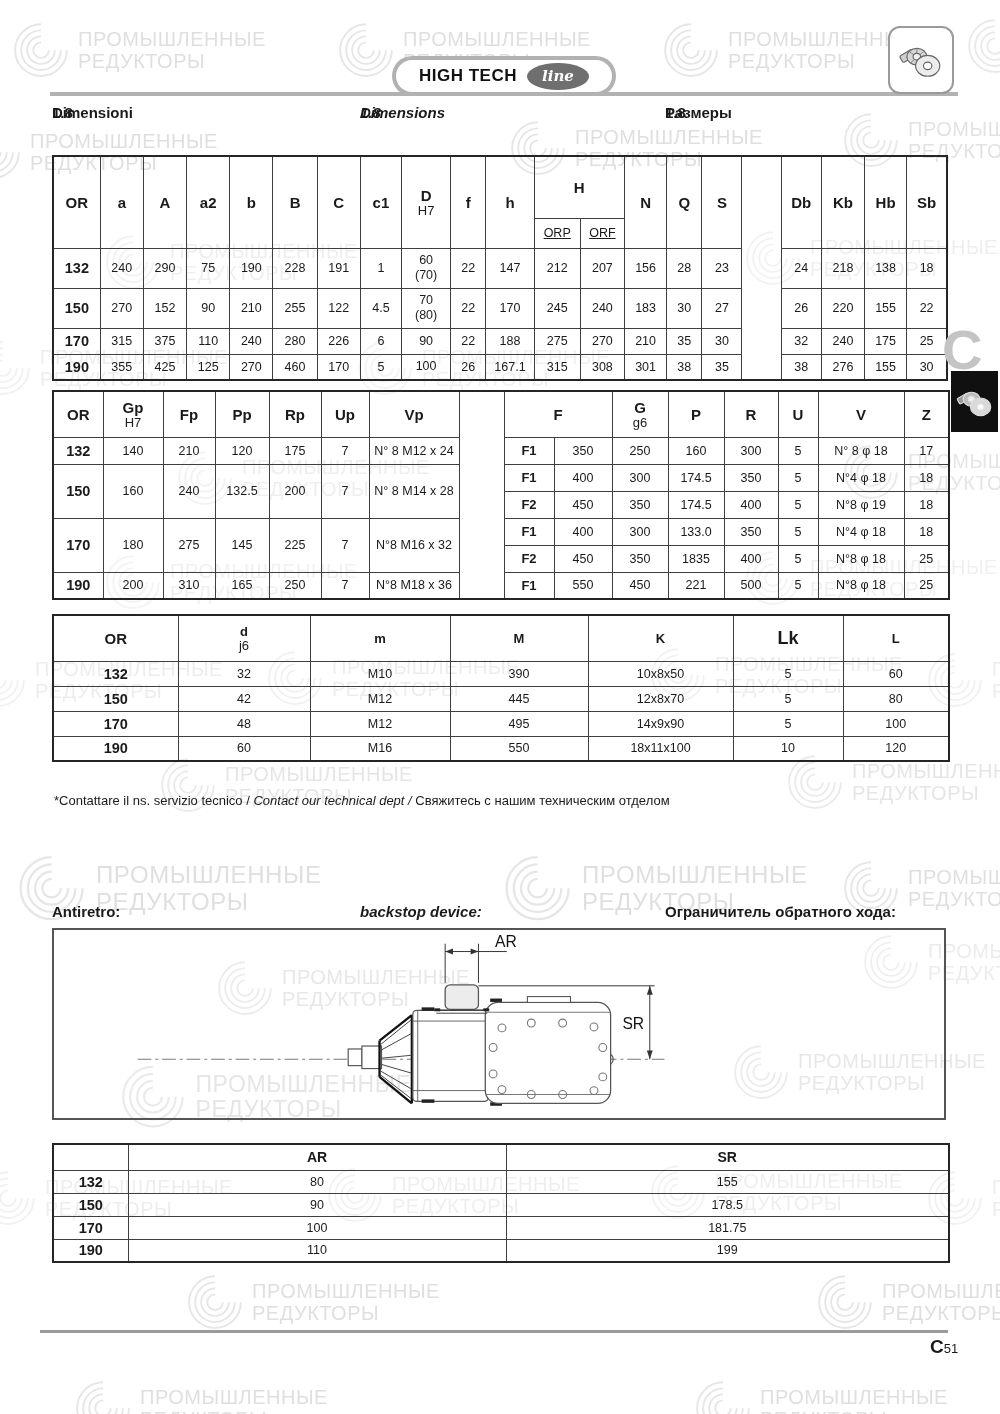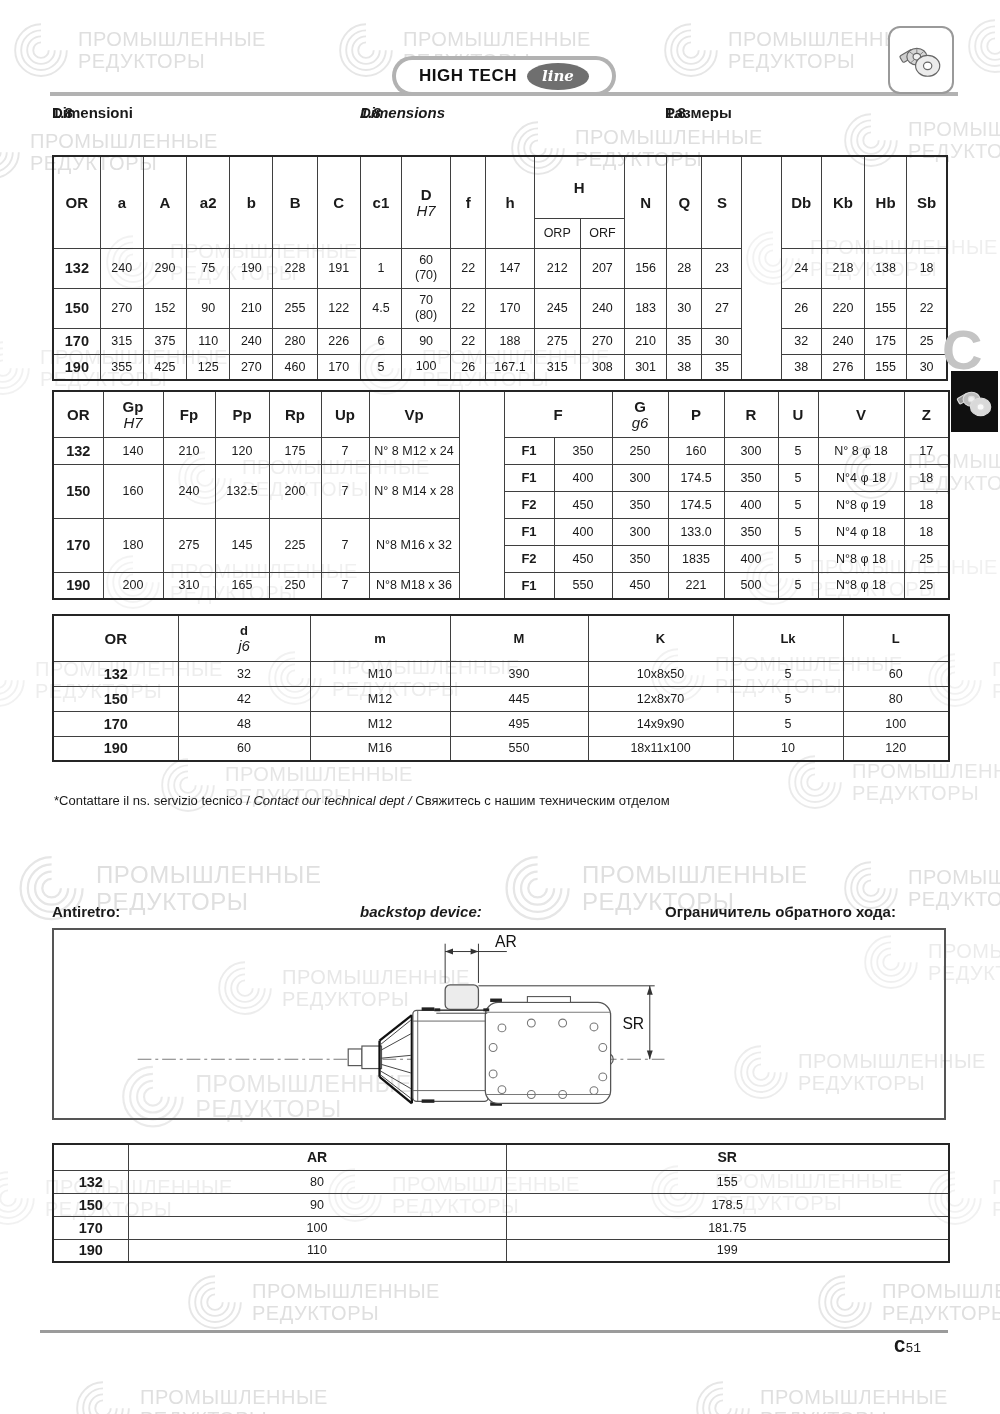--- a/index.html
+++ b/index.html
@@ -32,27 +32,27 @@
   .secnum{margin-right:12px;}
   .t-it{left:52px;}
   .t-en{left:360px;font-style:italic;}
   .t-ru{left:665px;}
   
   table.dimtable{border-collapse:collapse;table-layout:fixed;position:absolute;left:52px;
       width:896px;border:2px solid #252525;background:transparent;}
   .dimtable th,.dimtable td{border:1px solid #3f3f3f;text-align:center;vertical-align:middle;
       padding:0 1px;overflow:hidden;}
   .dimtable th{font-size:15px;font-weight:bold;}
-  .dimtable th .sub{display:block;font-size:15px;font-weight:normal;line-height:1;font-style:italic;}
+  .dimtable th .sub{display:block;font-size:13px;font-weight:normal;line-height:1;}
   .dimtable th .big{display:block;line-height:1.05;}
   .dimtable td{font-size:12.5px;}
   .dimtable td.orcell{font-weight:bold;font-size:14.5px;}
   .dimtable td.fcell{font-weight:bold;font-size:13px;}
   .dimtable .spacer{border-top:none!important;border-bottom:none!important;}
-  .dimtable .subrow th{font-size:12.5px;font-weight:normal;}
+  .dimtable .subrow th{font-size:12.5px;font-weight:normal;text-decoration:underline;}
   .pre{white-space:pre-line;line-height:1.2;}
   #t1{top:155px;}
   #t1 thead tr:first-child{height:62px;}
   #t1 thead tr.subrow{height:30px;}
   #t1 tbody tr:nth-child(1){height:40px;}
   #t1 tbody tr:nth-child(2){height:40px;}
   #t1 tbody tr:nth-child(3){height:26px;}
   #t1 tbody tr:nth-child(4){height:26px;}
   #t2{top:390px;}
   #t2 thead tr{height:46px;}
@@ -71,21 +71,21 @@
   .anti{left:0;top:903px;width:1000px;height:20px;font-size:15px;font-weight:bold;}
   .anti span{position:absolute;white-space:nowrap;}
   .a-it{left:52px;}
   .a-en{left:360px;font-style:italic;}
   .a-ru{left:665px;}
   
   .drawbox{left:52px;top:928px;width:894px;height:192px;border:2px solid #555;box-sizing:border-box;}
   .drawbox svg{width:100%;height:100%;display:block;}
   
   .footline{left:40px;top:1330px;width:908px;height:3px;background:#9b9b9b;}
-  .pagenum{left:894px;top:1336px;font-weight:bold;font-family:Liberation Mono, monospace;}
+  .pagenum{left:930px;top:1336px;font-weight:bold;}
   .pagenum .pg-big{font-size:19px;}
   .pagenum .pg-small{font-size:13px;font-weight:normal;}
   
   .side-c{left:942px;top:322px;font-size:56px;font-weight:bold;color:#c4c4c4;line-height:1;}
   .side-box{left:951px;top:371px;width:47px;height:61px;background:#101010;display:flex;
             align-items:center;justify-content:center;}
 </style>
 </head>
 <body>
 
@@ -758,21 +758,21 @@
   <thead>
     <tr>
       <th>OR</th>
       <th>
           <span class="big" style="font-size:13px">d</span>
           <span class="sub">j6</span>
         </th>
       <th style="font-size:13px">m</th>
       <th style="font-size:13px">M</th>
       <th style="font-size:13px">K</th>
-      <th style="font-size:13px">Lk</th>
+      <th style="font-size:18px">Lk</th>
       <th style="font-size:13px">L</th>
     </tr>
   </thead>
   <tbody id="t3-body">
       <tr>
         <td class="orcell">132</td>
         <td>32</td>
         <td>M10</td>
         <td>390</td>
         <td>10x8x50</td>

